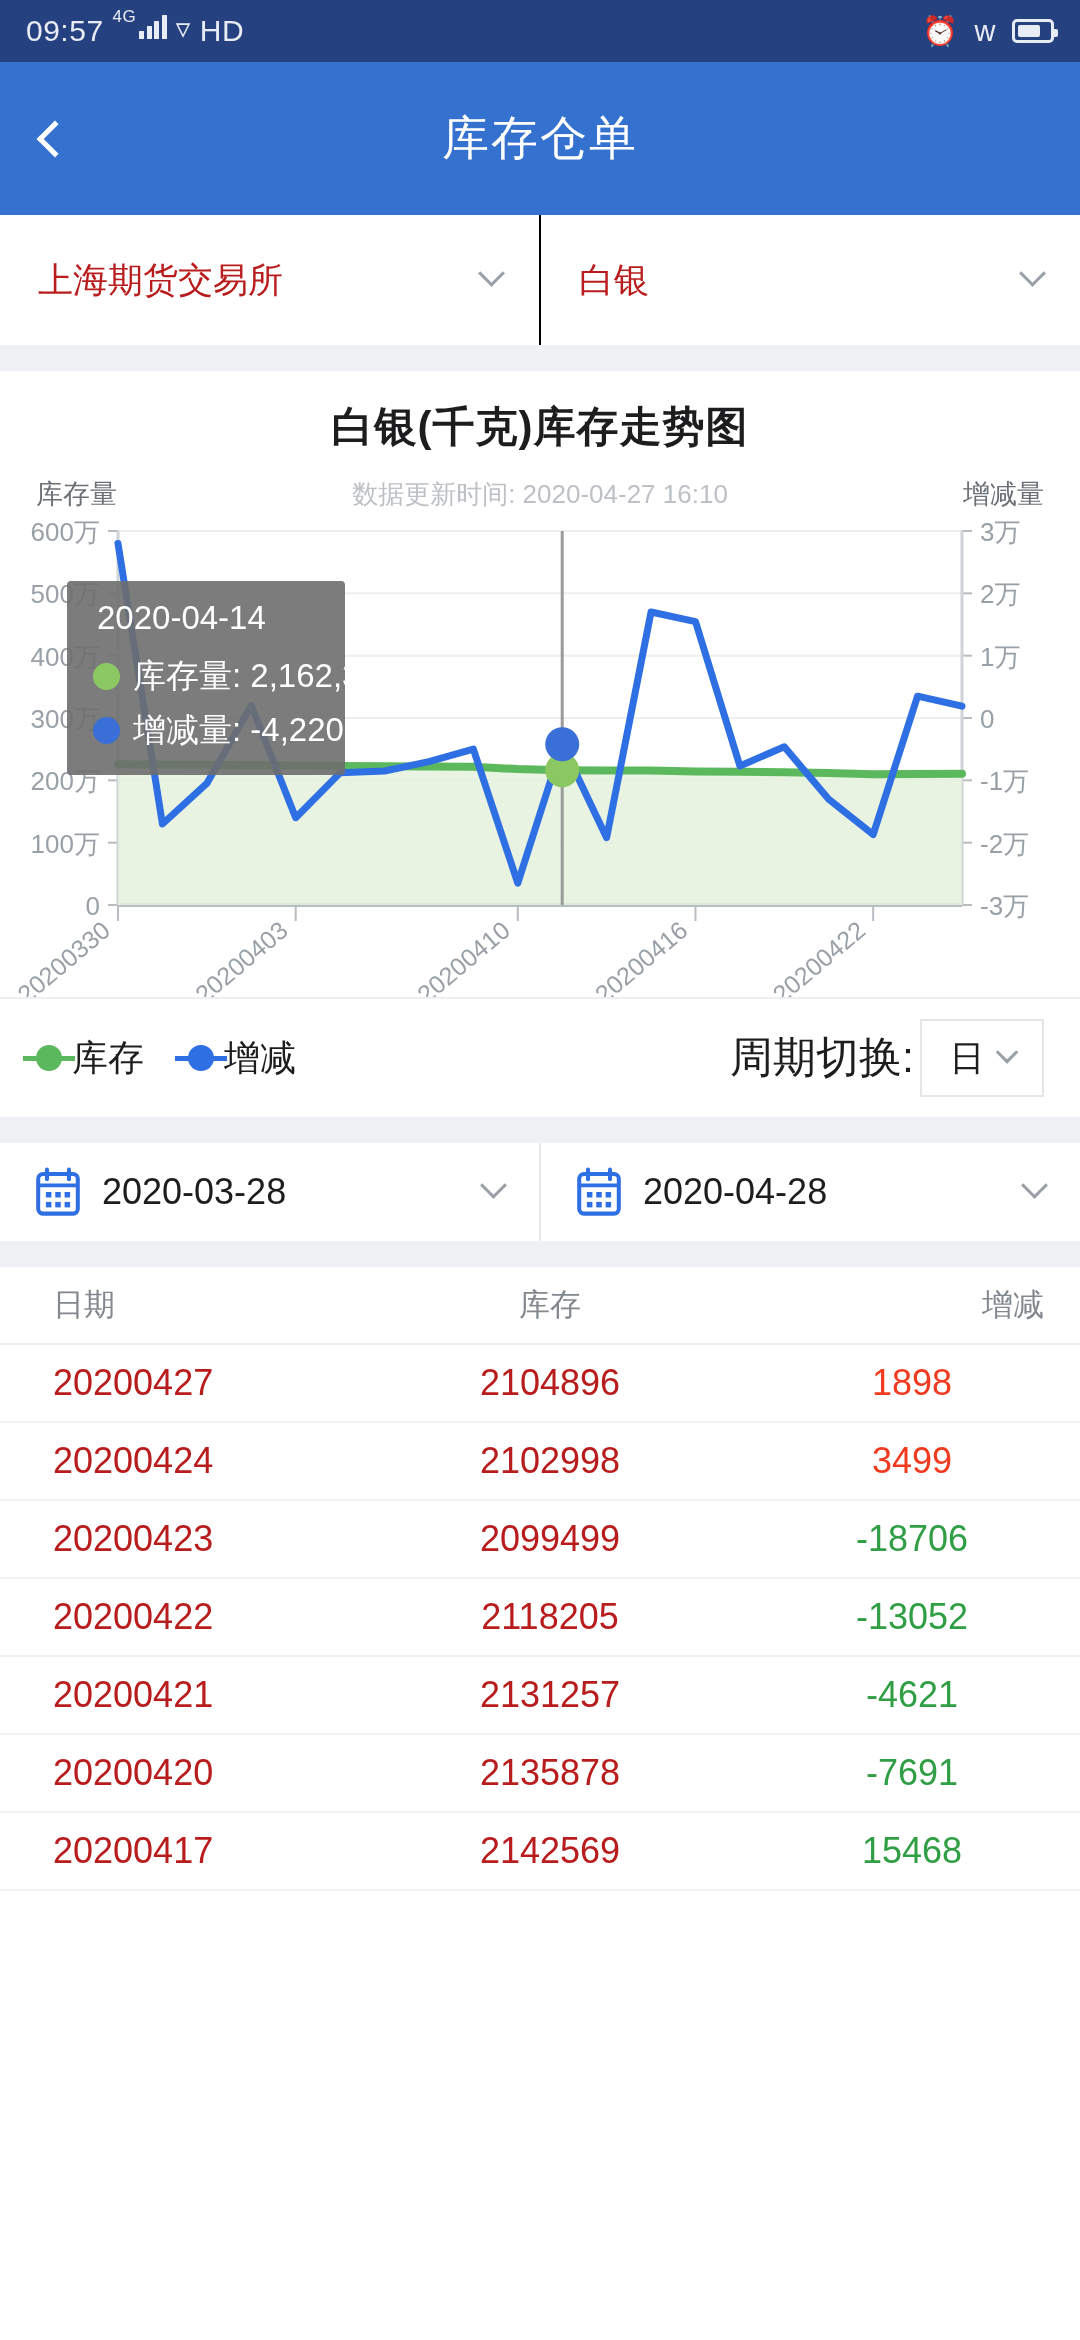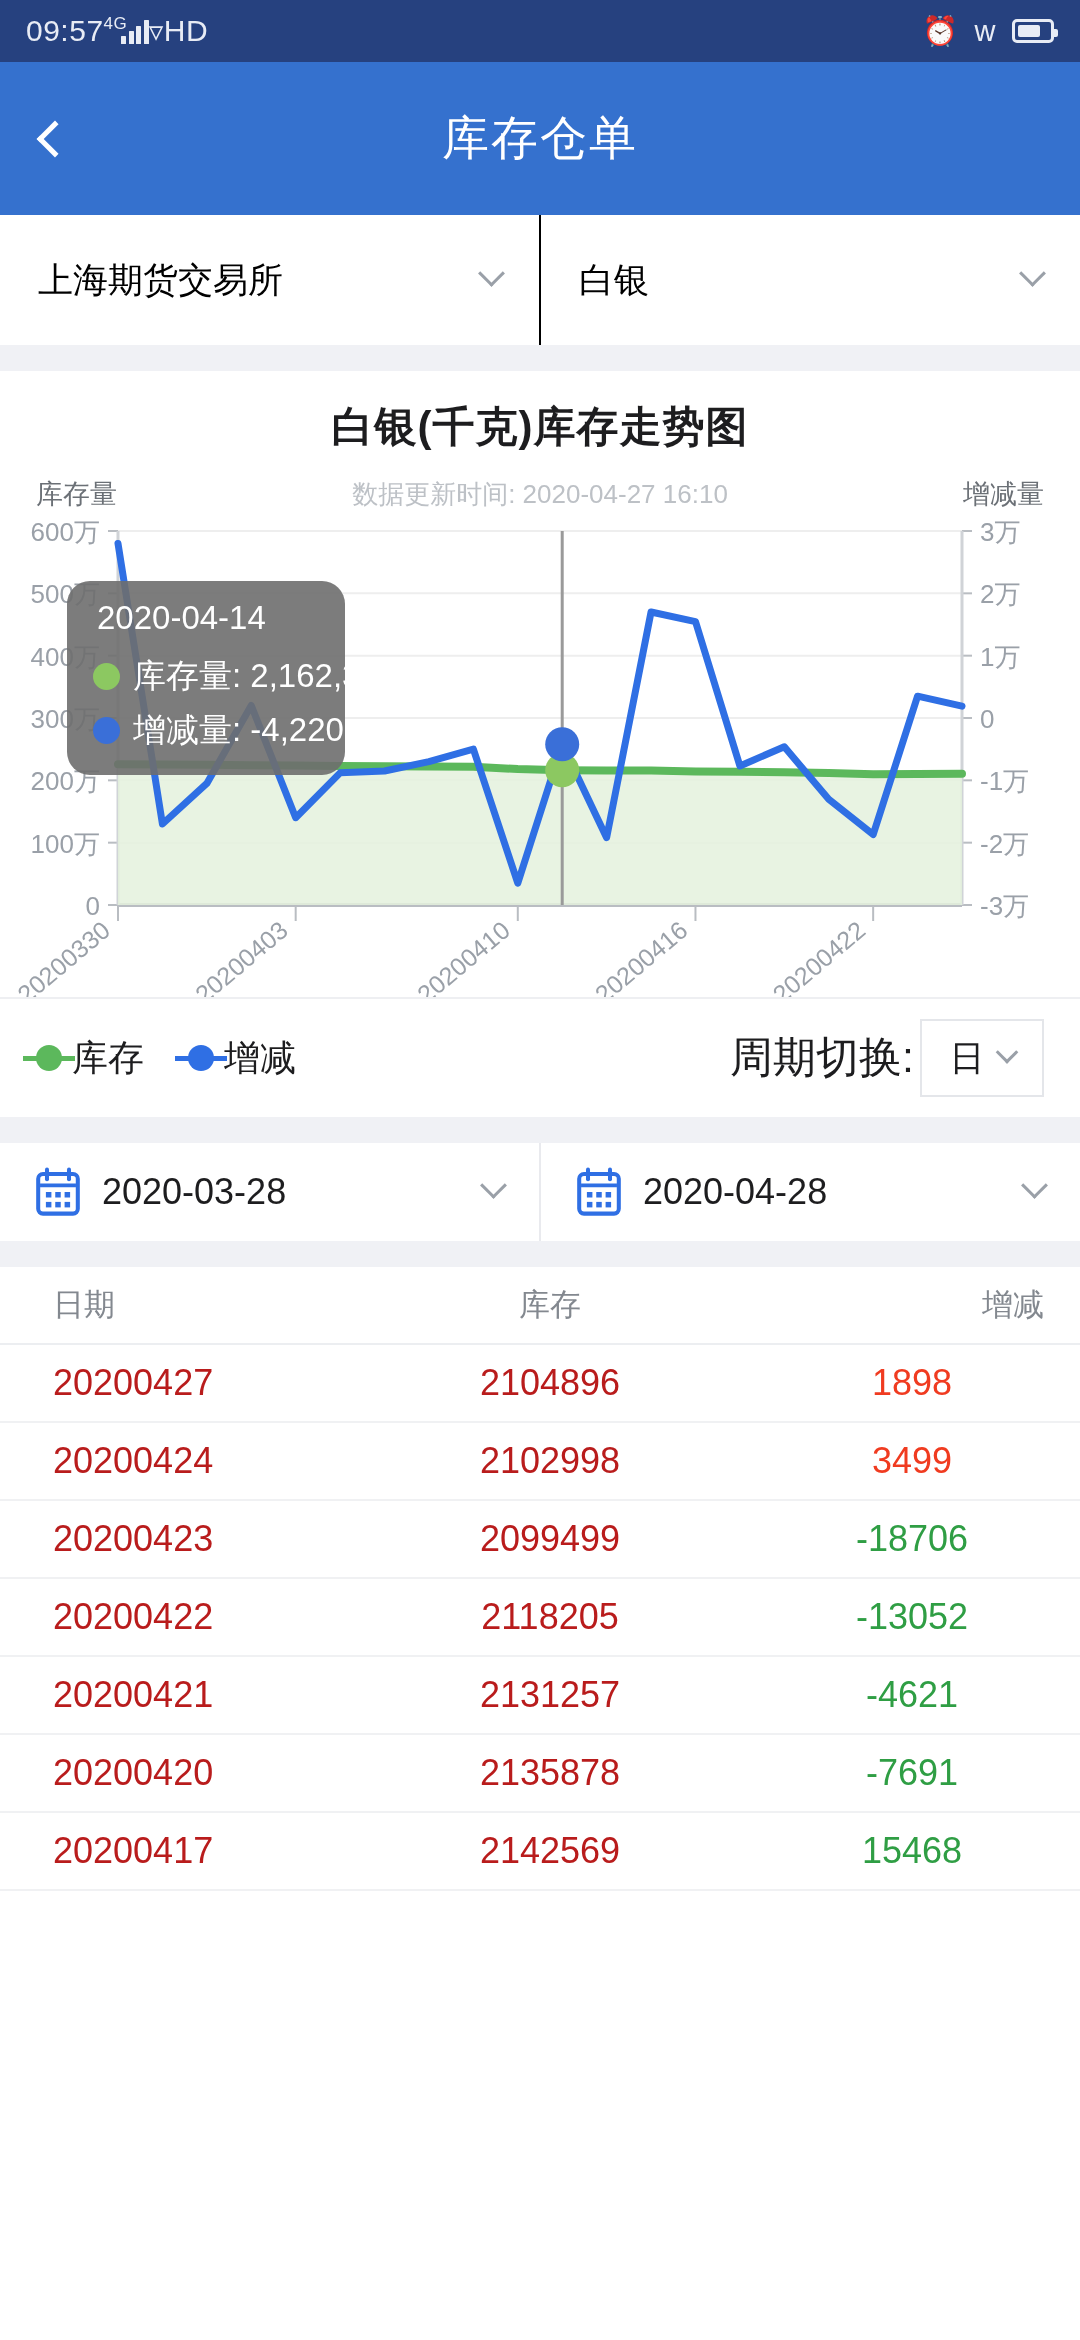--- a/index.html
+++ b/index.html
@@ -14,21 +14,21 @@
   .statusbar {
     height: 62px;
     background: #26417f;
     color: #e8ecf5;
     display: flex;
     align-items: center;
     padding: 0 26px;
     font-size: 30px;
     letter-spacing: .5px;
   }
-  .sb-left { display: flex; align-items: center; }
+  .sb-left { display: flex; align-items: flex-start; gap: 9px; }
   .sb-right { margin-left: auto; display: flex; align-items: center; gap: 16px; }
   .sb-clock { font-size: 30px; font-weight: 500; }
   .sb-4g { font-size: 17px; position: relative; top: -7px; margin-right: -6px;}
   .bars { display: inline-flex; align-items: flex-end; gap: 2.5px; height: 25px; }
   .bars i { display:block; width: 5px; background: #e8ecf5; border-radius: .5px; }
   .bars i:nth-child(1){height:8px}
   .bars i:nth-child(2){height:13px}
   .bars i:nth-child(3){height:18px}
   .bars i:nth-child(4){height:24px}
   .glyph { font-size: 29px; line-height: 1; }
@@ -66,21 +66,21 @@
 
   
   .selector-row {
     display: flex; height: 130px; background: #ffffff;
   }
   .selector {
     flex: 1; display: flex; align-items: center; padding: 0 38px;
     position: relative;
   }
   .selector + .selector { border-left: 2px solid #000000; }
-  .selector .sel-text { font-size: 35px; color: #000000; }
+  .selector .sel-text { font-size: 35px; color: #b91c1c; }
   .caret {
     margin-left: auto; width: 19px; height: 19px;
     border-right: 3px solid #9aa0a8; border-bottom: 3px solid #9aa0a8;
     transform: rotate(45deg) translate(-5px,-5px);
   }
   .gap { height: 26px; background: #f0f1f5; }
 
   
   .chart-card { background: #ffffff; padding-top: 28px; }
   .chart-title {
@@ -93,21 +93,21 @@
   .axis-name { font-size: 27px; color: #6b7076; }
   .update-time { flex: 1; text-align: center; font-size: 26px; color: #bdc1c6; }
 
   .plot-wrap { position: relative; width: 1080px; height: 480px; }
   .plot-wrap svg { display: block; }
 
   
   .tooltip {
     position: absolute; left: 67px; top: 64px;
     background: rgba(110,110,110,0.90);
-    border-radius: 23px;
+    border-radius: 4px;
     padding: 18px 26px 22px 26px;
     width: 278px;
   }
   .tt-date { color: #ffffff; font-size: 33px; padding-left: 4px; padding-bottom: 8px; }
   .tt-row { display: flex; align-items: center; gap: 13px; margin-top: 9px; }
   .tt-dot { width: 27px; height: 27px; border-radius: 50%; flex: none; }
   .tt-text { color: #ffffff; font-size: 33px; white-space: nowrap; }
 
   
   .legend-row {

